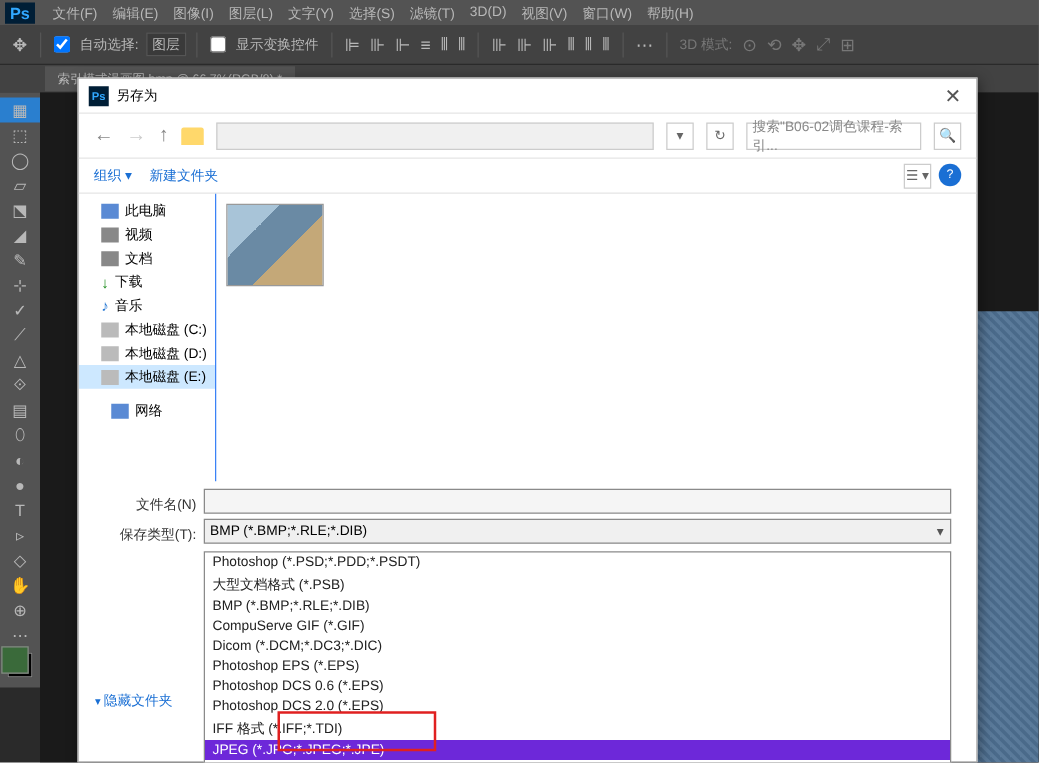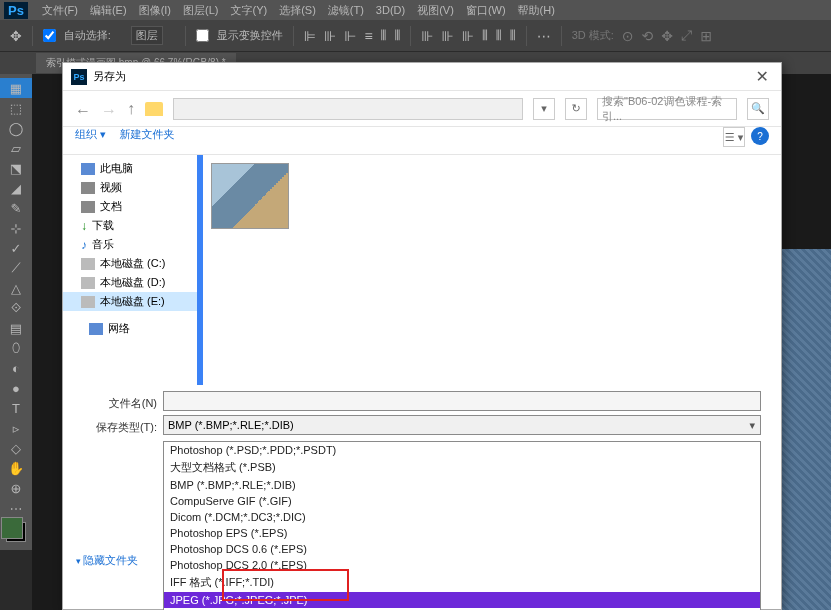--- a/index.html
+++ b/index.html
@@ -4,48 +4,48 @@
 <style>
 *{margin:0;padding:0;box-sizing:border-box;font-family:"Microsoft YaHei",sans-serif;font-size:11px}
 body{background:#2a2a2a;width:831px;height:610px;overflow:hidden;position:relative}
 .topbar{background:#535353;height:20px;display:flex;align-items:center;padding:0 4px}
 .ps-logo{background:#001e36;color:#31a8ff;font-weight:bold;font-size:13px;padding:1px 4px;margin-right:8px}
 .menu-item{color:#b8b8b8;padding:0 6px;cursor:pointer}
 .optbar{background:#424242;height:32px;display:flex;align-items:center;padding:0 6px;border-bottom:1px solid #2a2a2a}
 .opt-icon{color:#b8b8b8;margin:0 4px;font-size:14px}
 .opt-cb{margin:0 4px}
 .opt-text{color:#b8b8b8;margin:0 4px}
-.opt-sel{background:#3a3a3a;color:#b8b8b8;border:1px solid #555;padding:1px 4px;margin:0 16px}
+.opt-sel{background:#3a3a3a;color:#b8b8b8;border:1px solid #555;padding:1px 4px;margin:0 2px}
 .opt-sep{width:1px;height:20px;background:#555;margin:0 6px}
 .tabbar{background:#424242;height:22px;display:flex;align-items:center;padding-left:36px}
 .doc-tab{background:#535353;color:#b8b8b8;padding:3px 10px;font-size:10px}
 .tools{position:absolute;left:0;top:74px;width:32px;background:#535353;display:flex;flex-direction:column;padding:4px 0}
 .tool{width:32px;height:20px;display:flex;align-items:center;justify-content:center;color:#b8b8b8;cursor:pointer;font-size:13px}
 .tool.active{background:#2a7fcf}
 .swatch{margin:4px 6px;width:20px;height:20px;background:#000;border:1px solid #888;position:relative}
 .swatch::after{content:'';position:absolute;left:-6px;top:-6px;width:20px;height:20px;background:#3a6a3a;border:1px solid #888}
 .canvas-area{position:absolute;left:32px;top:74px;right:0;bottom:0;background:#1a1a1a}
 .pixel-bg{position:absolute;right:0;top:175px;bottom:0;width:55px;background:linear-gradient(45deg,#4a6a8a 25%,#5a7a9a 25%,#5a7a9a 50%,#4a6a8a 50%,#4a6a8a 75%,#5a7a9a 75%);background-size:8px 8px}
 .dialog{position:absolute;left:62px;top:62px;width:720px;height:548px;background:#fff;border:1px solid #aaa;box-shadow:2px 2px 10px rgba(0,0,0,0.4)}
 .dlg-title{height:28px;display:flex;align-items:center;padding:0 8px;border-bottom:1px solid #e5e5e5}
 .dlg-ps{width:16px;height:16px;background:#001e36;color:#31a8ff;font-size:9px;font-weight:bold;display:flex;align-items:center;justify-content:center;margin-right:6px}
 .dlg-close{margin-left:auto;font-size:16px;color:#555;cursor:pointer;padding:0 4px}
 .dlg-nav{height:36px;display:flex;align-items:center;padding:0 12px;gap:10px;border-bottom:1px solid #e5e5e5}
 .nav-btn{color:#888;font-size:16px;cursor:pointer}
 .folder-ico{width:18px;height:14px;background:#ffd86b;border-radius:2px 2px 0 0}
 .addr-bar{flex:1;height:22px;border:1px solid #ccc;background:#f0f0f0}
 .nav-sm{width:22px;height:22px;border:1px solid #ccc;display:flex;align-items:center;justify-content:center;color:#666;cursor:pointer}
 .search-box{width:140px;height:22px;border:1px solid #ccc;padding:0 4px;color:#888;display:flex;align-items:center}
-.dlg-tb{height:28px;display:flex;padding:0 12px;gap:14px;border-bottom:1px solid #e5e5e5}
+.dlg-tb{height:28px;display:flex;align-items:center;padding:0 12px;gap:14px;border-bottom:1px solid #e5e5e5}
 .tb-link{color:#1a6fd4;cursor:pointer}
 .tb-icons{margin-left:auto;display:flex;gap:6px}
 .tb-ico{width:22px;height:20px;border:1px solid #ccc;cursor:pointer;display:flex;align-items:center;justify-content:center;color:#666}
 .help-ico{width:18px;height:18px;border-radius:50%;background:#1a6fd4;color:#fff;display:flex;align-items:center;justify-content:center;font-size:10px;cursor:pointer}
 .dlg-body{display:flex;height:230px}
-.tree{width:140px;border-right:6px solid #3b82f6;overflow-y:auto;padding:4px 0}
+.tree{width:110px;border-right:1px solid #3b82f6;overflow-y:auto;padding:4px 0}
 .tree-item{display:flex;align-items:center;padding:2px 6px 2px 18px;cursor:pointer;gap:5px}
 .tree-item.sel{background:#cde8ff}
 .tree-ico{width:14px;height:12px;display:inline-block}
 .ico-pc{background:#5a8ad4}
 .ico-gen{background:#888}
 .ico-dl{color:#1a8a1a;font-size:12px}
 .ico-mus{color:#2a7ad4;font-size:12px}
 .ico-disk{background:#bbb}
 .ico-net{background:#5a8ad4}
 .content{flex:1;padding:8px;display:flex;align-items:flex-start}

